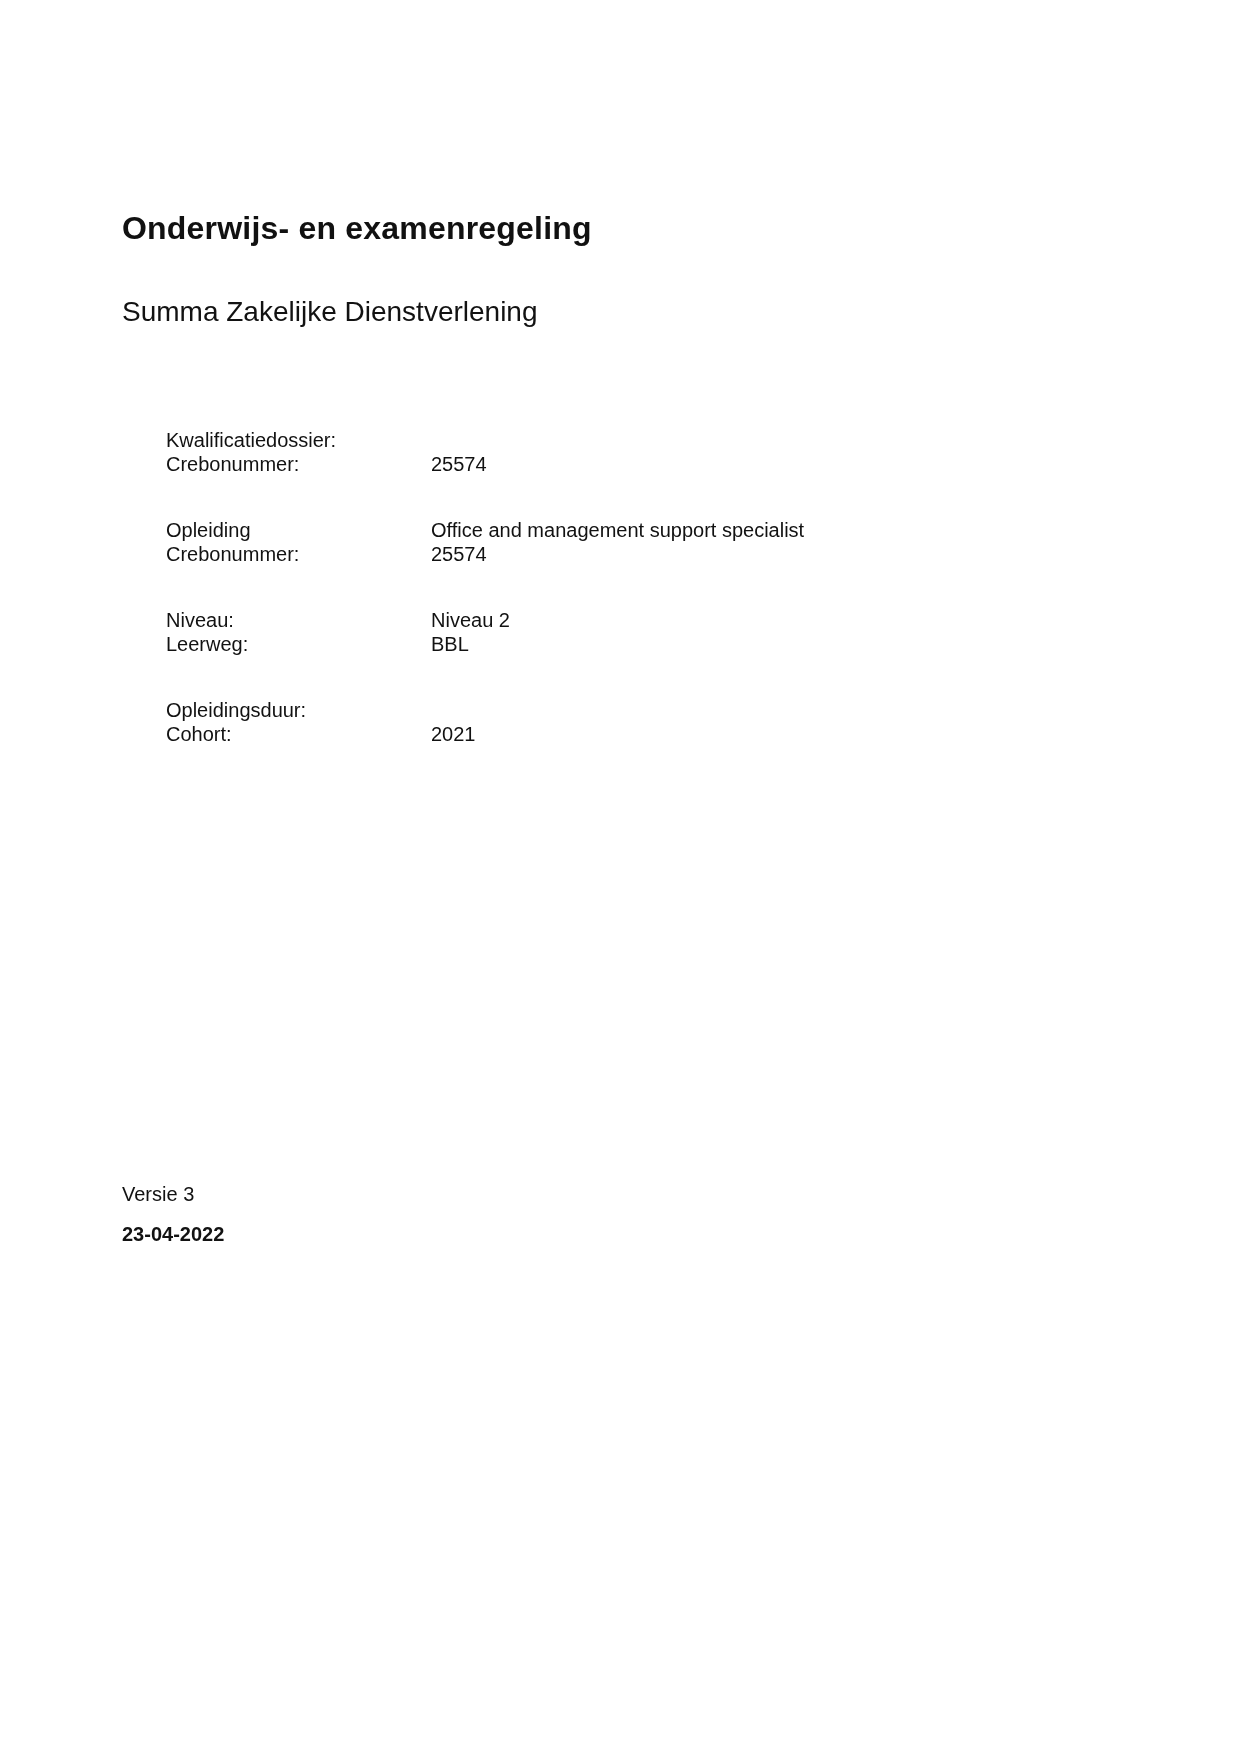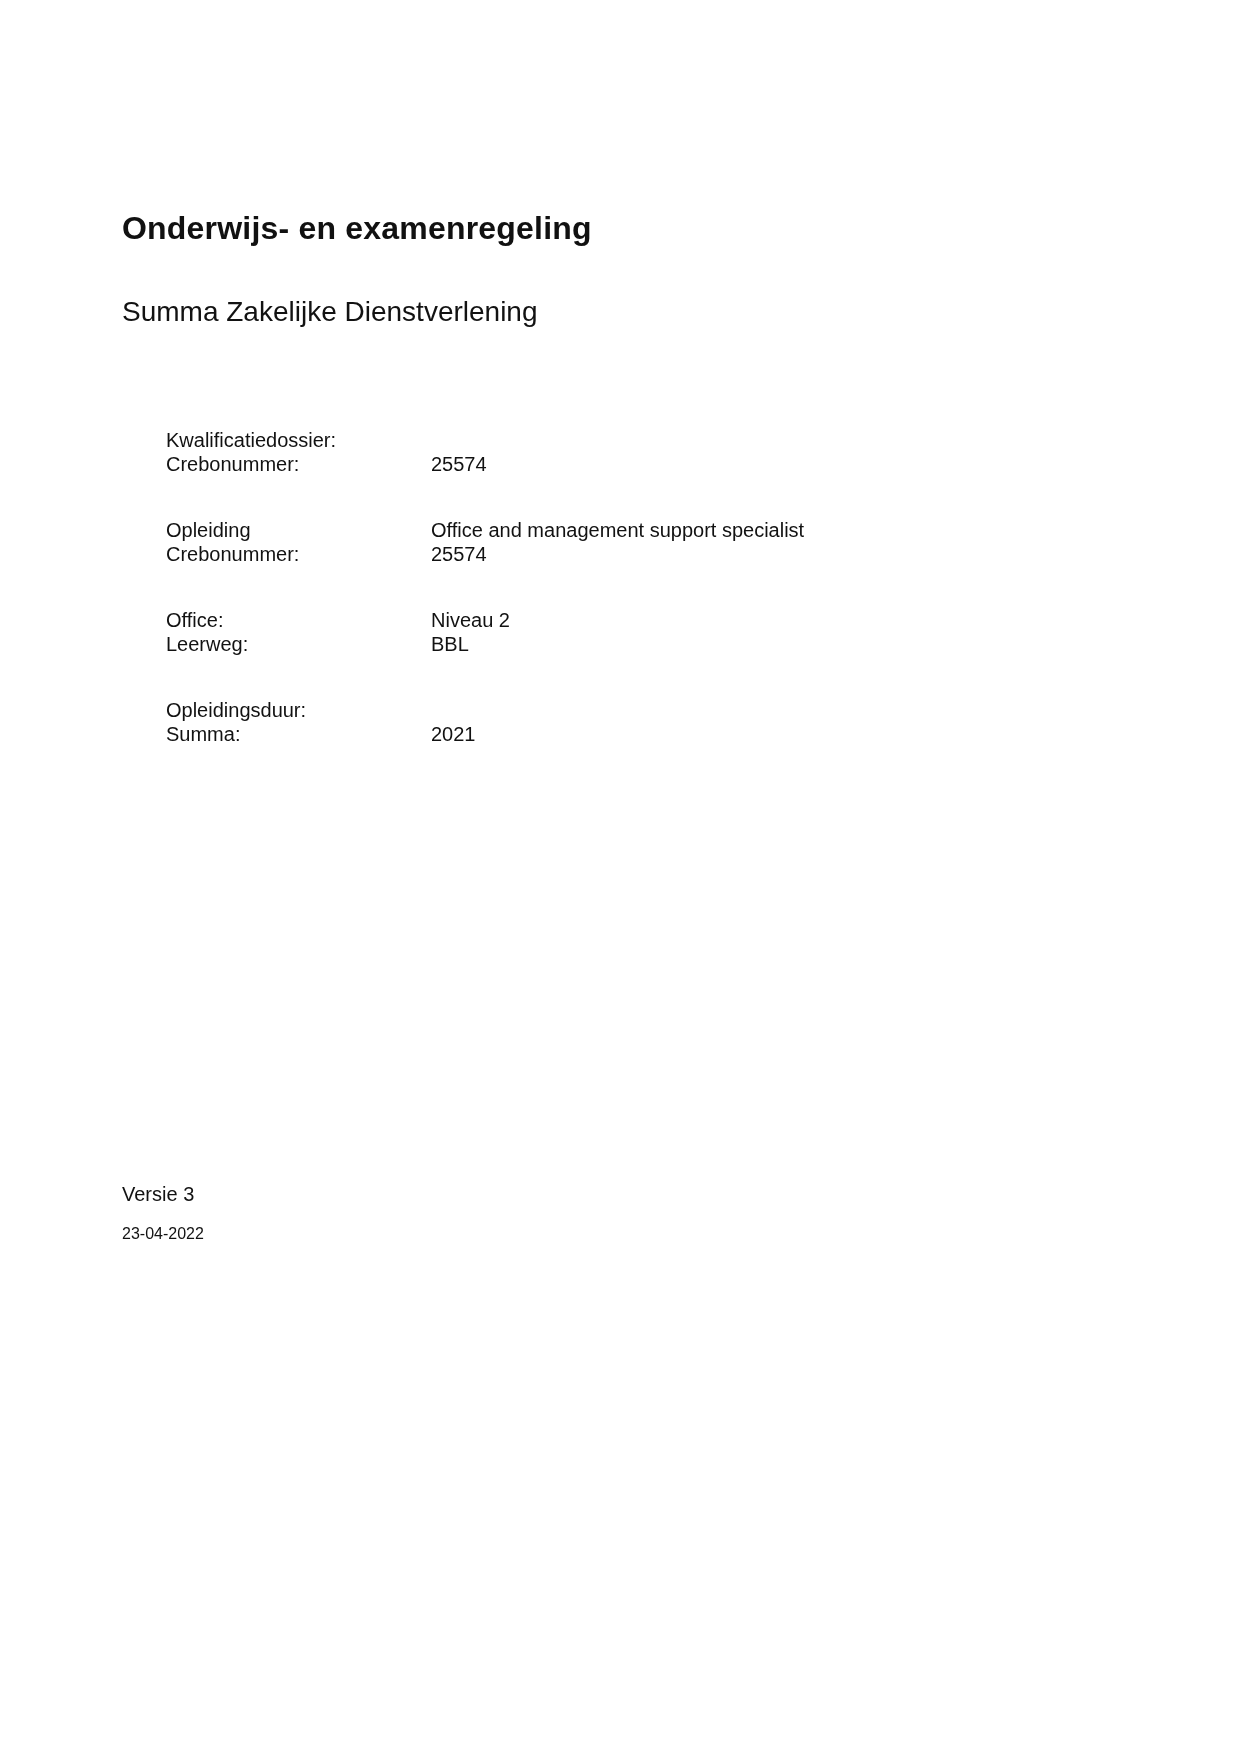--- a/index.html
+++ b/index.html
@@ -65,22 +65,23 @@
     top: 1182px;
     margin: 0;
     font-size: 20px;
     line-height: 24px;
   }
   .date-line {
     position: absolute;
     left: 122px;
     top: 1222px;
     margin: 0;
-    font-size: 16px;
+    font-size: 20px;
     line-height: 24px;
+    font-weight: bold;
   }
 </style>
 </head>
 <body>
 
 <div class="page">
 
   <h1 class="doc-title">Onderwijs- en examenregeling</h1>
 
   <p class="doc-subtitle">Summa Zakelijke Dienstverlening</p>
@@ -103,35 +104,35 @@
         <span class="info-value">Office and management support specialist</span>
       </div>
       <div class="info-row">
         <span class="info-label">Crebonummer:</span>
         <span class="info-value">25574</span>
       </div>
     </div>
 
     <div class="info-group">
       <div class="info-row">
-        <span class="info-label">Office:</span>
+        <span class="info-label">Niveau:</span>
         <span class="info-value">Niveau 2</span>
       </div>
       <div class="info-row">
         <span class="info-label">Leerweg:</span>
         <span class="info-value">BBL</span>
       </div>
     </div>
 
     <div class="info-group">
       <div class="info-row">
         <span class="info-label">Opleidingsduur:</span>
       </div>
       <div class="info-row">
-        <span class="info-label">Summa:</span>
+        <span class="info-label">Cohort:</span>
         <span class="info-value">2021</span>
       </div>
     </div>
 
   </div>
 
   <p class="version-line">Versie 3</p>
 
   <p class="date-line">23-04-2022</p>
 

